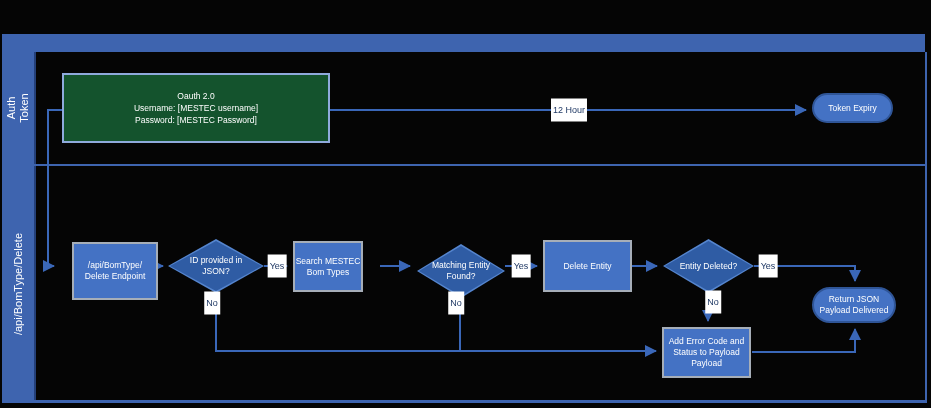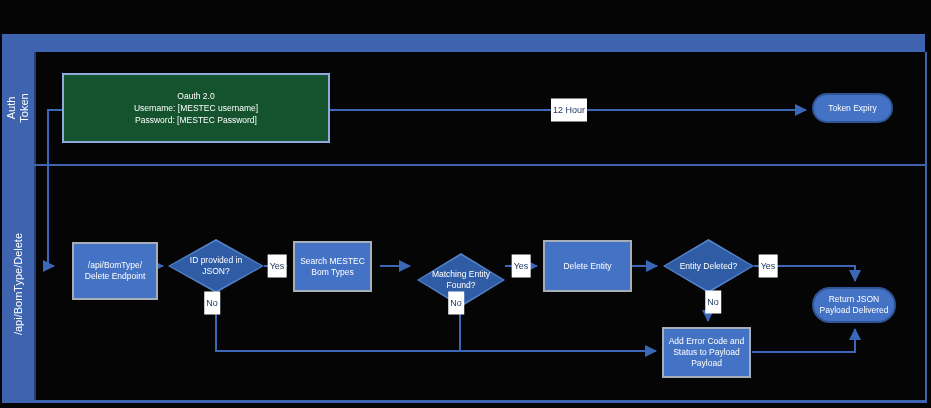--- a/index.html
+++ b/index.html
@@ -118,26 +118,26 @@
 
   <div class="diamond" style="left:168px;top:239px;width:96px;height:54px;">
     <div class="d-outer"></div>
     <div class="d-inner"></div>
     <div class="d-txt">
       <div>ID provided in</div>
       <div>JSON?</div>
     </div>
   </div>
 
-  <div class="shape proc" style="left:293px;top:241px;width:79px;height:51px;">
+  <div class="shape proc" style="left:293px;top:241px;width:70px;height:51px;">
     <div>Search MESTEC</div>
     <div>Bom Types</div>
   </div>
 
-  <div class="diamond" style="left:417px;top:253px;width:88px;height:54px;">
+  <div class="diamond" style="left:417px;top:244px;width:88px;height:54px;">
     <div class="d-outer"></div>
     <div class="d-inner"></div>
     <div class="d-txt">
       <div>Matching Entity</div>
       <div>Found?</div>
     </div>
   </div>
 
   <div class="shape proc" style="left:543px;top:240px;width:89px;height:52px;">
     <div>Delete Entity</div>

